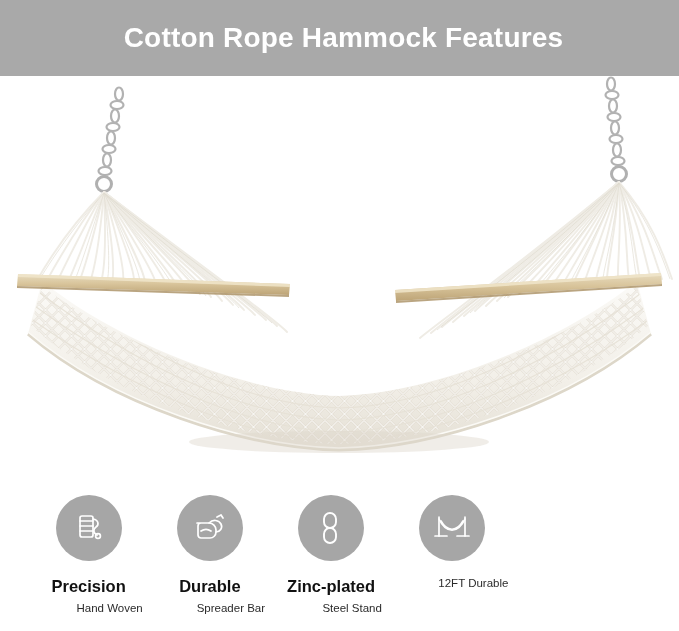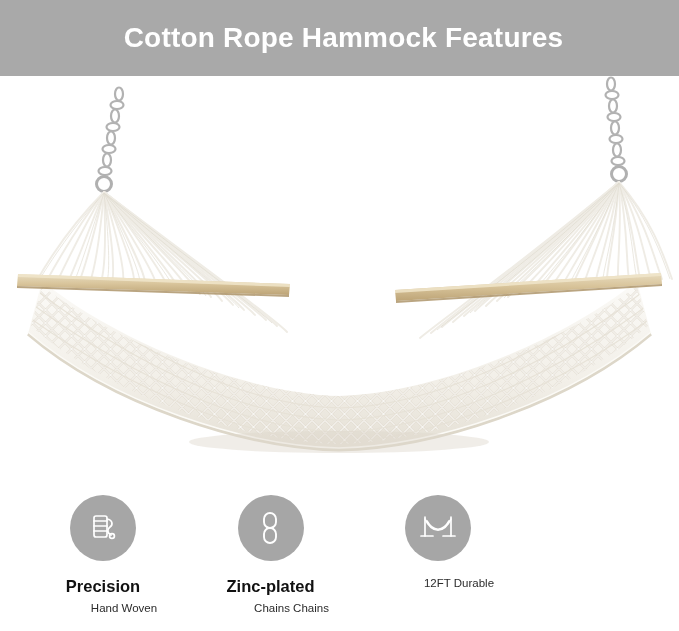--- a/index.html
+++ b/index.html
@@ -278,33 +278,47 @@
           <path d="M8 10 h13 M8 15 h13 M8 20 h13"></path>
           <path d="M21 8 c6 1 6 6 3 8 c-3 2 -3 6 1 8"></path>
           <circle cx="26" cy="25" r="2.4"></circle>
         </svg>
       </span>
     </div>
     <div class="feature-title">Precision</div>
     <div class="feature-sub">Hand Woven</div>
   </div>
 
+  <div class="feature">
+    <div class="feature-circle">
+      <span>
+        <svg width="36" height="34" viewBox="0 0 36 34" fill="none" stroke="#ffffff" stroke-width="1.7" stroke-linecap="round" stroke-linejoin="round">
+          <path d="M5 12 h12 a7 7 0 0 1 7 7 v2 a6 6 0 0 1 -6 6 h-9 a3 3 0 0 1 -3 -3 v-9 a3 3 0 0 1 3 -3 z"></path>
+          <path d="M17 12 c4 -4 10 -3 12 1 c2 4 -1 8 -5 8"></path>
+          <path d="M9 20 c3 -2 7 -2 10 0"></path>
+          <path d="M25 6 l4 -2 M29 4 l2 3"></path>
+        </svg>
+      </span>
+    </div>
+    <div class="feature-title">Durable</div>
+    <div class="feature-sub">Spreader Bar</div>
+  </div>
 
   <div class="feature">
     <div class="feature-circle">
       <span>
         <svg width="32" height="34" viewBox="0 0 32 34" fill="none" stroke="#ffffff" stroke-width="1.9" stroke-linecap="round" stroke-linejoin="round">
           <rect x="9" y="2" width="12" height="15" rx="6"></rect>
           <rect x="9" y="17" width="12" height="15" rx="6"></rect>
           <path d="M12 17 h6"></path>
         </svg>
       </span>
     </div>
     <div class="feature-title">Zinc-plated</div>
-    <div class="feature-sub">Chains Chains</div>
+    <div class="feature-sub">Steel Stand</div>
   </div>
 
   <div class="feature">
     <div class="feature-circle">
       <span>
         <svg width="38" height="32" viewBox="0 0 38 32" fill="none" stroke="#ffffff" stroke-width="1.7" stroke-linecap="round" stroke-linejoin="round">
           <path d="M6 5 L6 24"></path>
           <path d="M32 5 L32 24"></path>
           <path d="M2 24 h12 M24 24 h12"></path>
           <path d="M6 7 C 13 22, 25 22, 32 7"></path>

